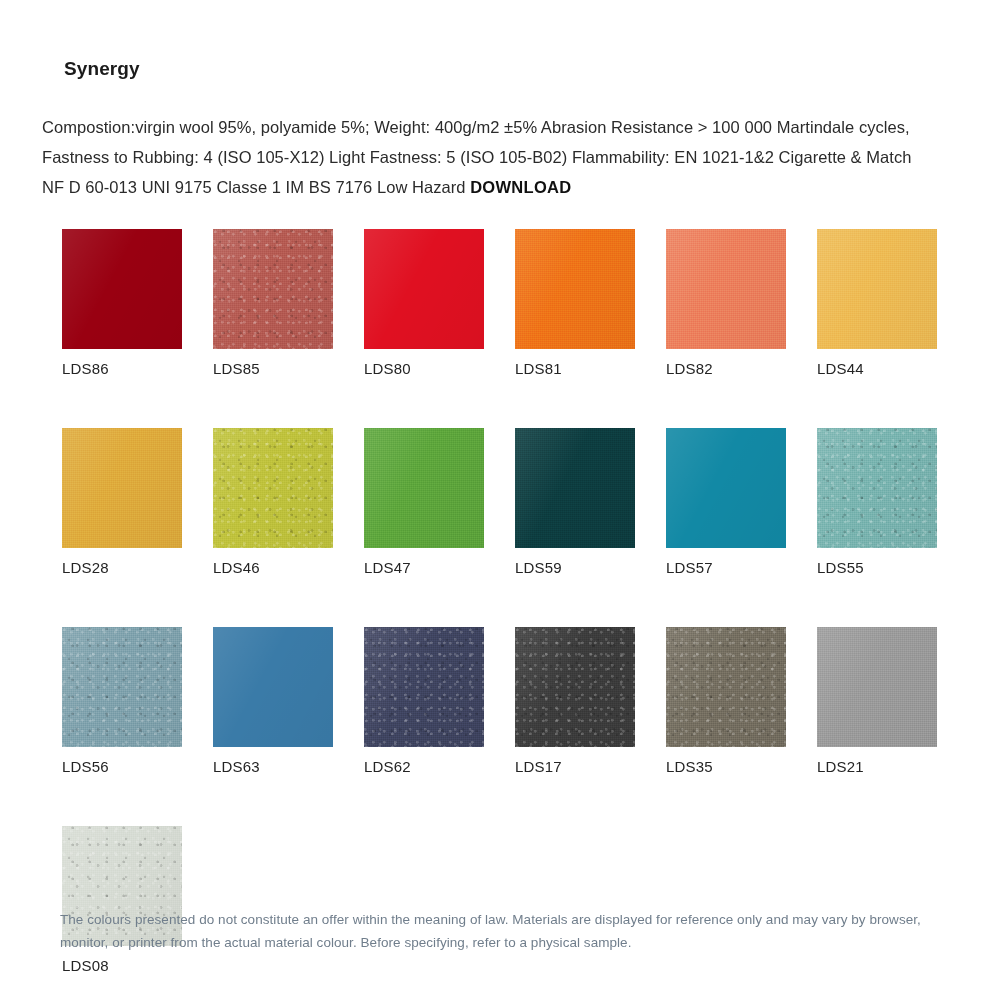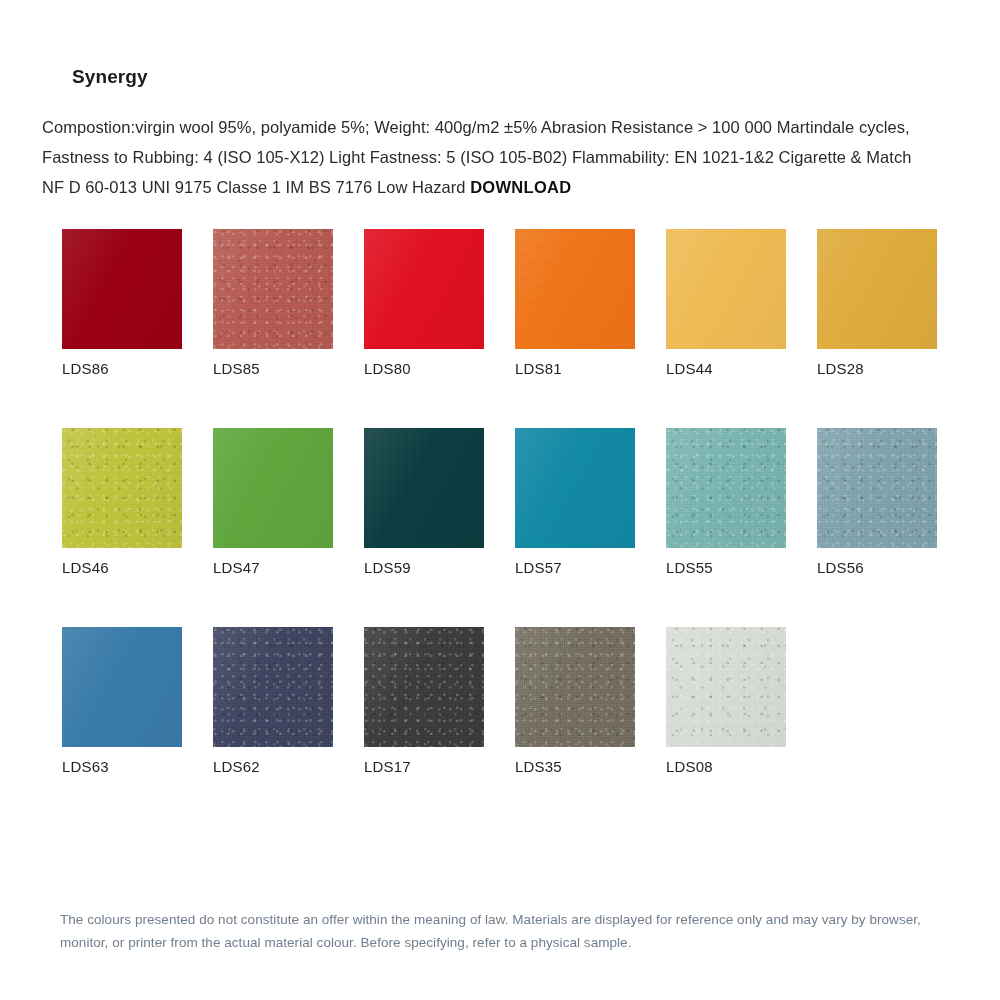--- a/index.html
+++ b/index.html
@@ -24,21 +24,21 @@
 
   
   .product-title {
     position: absolute;
     left: 60px;
     top: 54px;
     font-size: 19px;
     font-weight: bold;
     color: #1b1b1b;
     letter-spacing: 0.1px;
-    margin: 12px;
+    margin: 4px;
   }
 
   .spec-block {
     position: absolute;
     left: 42px;
     top: 112px;
     width: 890px;
     font-size: 16.5px;
     line-height: 30px;
     color: #2b2b2b;
@@ -157,20 +157,27 @@
         <div class="swatch-label">LDS80</div>
       </div>
       <div class="swatch-cell">
         <div class="swatch-chip" style="background-color: rgb(239, 115, 24);">
           <span class="tex tex-sheen"></span>
           <span class="tex tex-noise"></span>
         </div>
         <div class="swatch-label">LDS81</div>
       </div>
       <div class="swatch-cell">
+        <div class="swatch-chip" style="background-color: rgb(237, 127, 92);">
+          <span class="tex tex-sheen"></span>
+          <span class="tex tex-noise"></span>
+        </div>
+        <div class="swatch-label">LDS82</div>
+      </div>
+      <div class="swatch-cell">
         <div class="swatch-chip" style="background-color: rgb(238, 187, 84);">
           <span class="tex tex-sheen"></span>
           <span class="tex tex-noise"></span>
         </div>
         <div class="swatch-label">LDS44</div>
       </div>
       <div class="swatch-cell">
         <div class="swatch-chip" style="background-color: rgb(223, 171, 60);">
           <span class="tex tex-sheen"></span>
           <span class="tex tex-noise"></span>
@@ -245,20 +252,27 @@
       </div>
       <div class="swatch-cell">
         <div class="swatch-chip" style="background-color: rgb(116, 110, 96);">
           <span class="tex tex-sheen"></span>
           <span class="tex tex-noise"></span>
           <span class="tex tex-heather"></span>
         </div>
         <div class="swatch-label">LDS35</div>
       </div>
       <div class="swatch-cell">
+        <div class="swatch-chip" style="background-color: rgb(155, 155, 155);">
+          <span class="tex tex-sheen"></span>
+          <span class="tex tex-noise"></span>
+        </div>
+        <div class="swatch-label">LDS21</div>
+      </div>
+      <div class="swatch-cell">
         <div class="swatch-chip" style="background-color: rgb(215, 220, 212);">
           <span class="tex tex-sheen"></span>
           <span class="tex tex-noise"></span>
           <span class="tex tex-heather"></span>
         </div>
         <div class="swatch-label">LDS08</div>
       </div>
     </div>
 
   <div class="disclaimer">The colours presented do not constitute an offer within the meaning of law. Materials are displayed for reference only and may vary by browser, monitor, or printer from the actual material colour. Before specifying, refer to a physical sample.</div>

